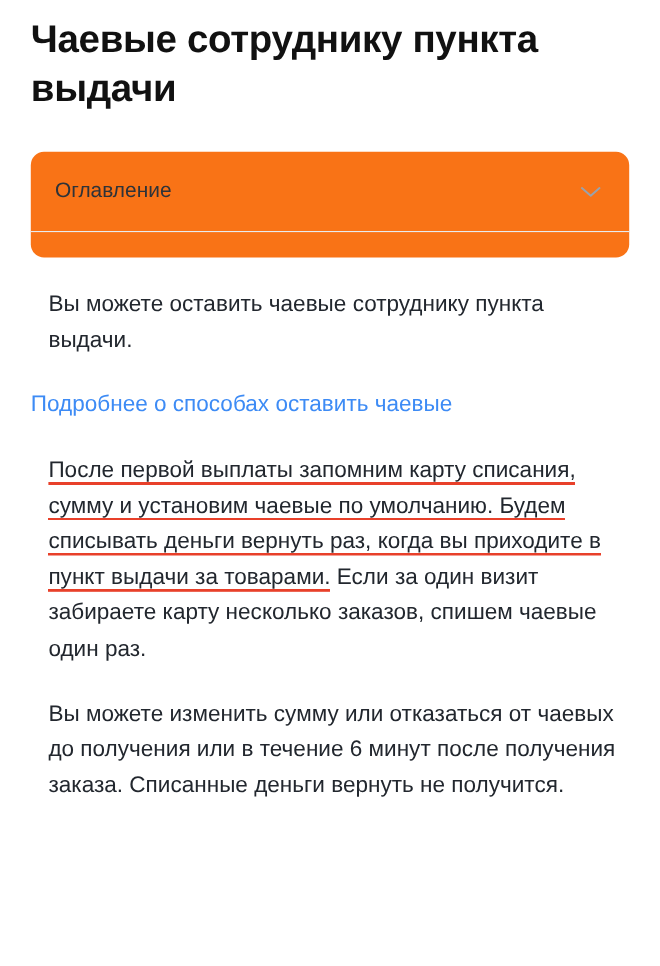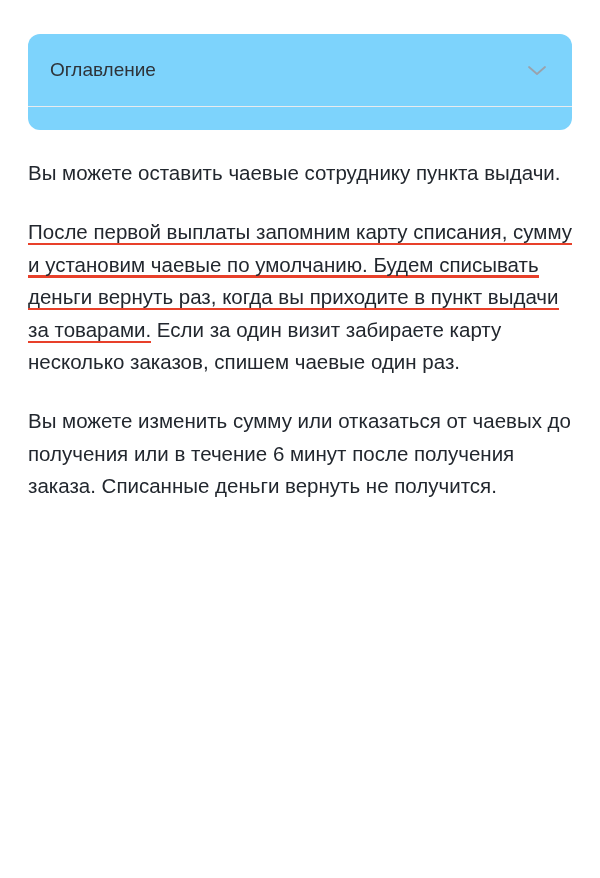--- a/index.html
+++ b/index.html
@@ -24,21 +24,21 @@
     font-size: 35px;
     font-weight: bold;
     line-height: 1.28;
     letter-spacing: -0.3px;
     color: #111111;
     margin: 14px 0 0 0;
     padding-right: 10px;
   }
   .toc {
     margin-top: 34px;
-    background: #7dd3fc;
+    background: #f97316;
     border-radius: 12px;
     height: 96px;
     position: relative;
     box-sizing: border-box;
   }
   .toc-header {
     display: flex;
     align-items: center;
     justify-content: space-between;
     padding: 0 22px;
@@ -62,54 +62,56 @@
     height: 1px;
     background: #e9ebee;
   }
   .body-text {
     font-size: 20.5px;
     line-height: 1.58;
     color: #22272e;
     margin: 0;
   }
   p.para {
-    margin: 27px 0 0 0;
+    margin: 27px 0 0 16px;
   }
   a.link {
     color: #3d8bf5;
     text-decoration: none;
     font-size: 20.5px;
     line-height: 1.58;
     display: inline-block;
     margin-top: 27px;
   }
   .hl {
     position: relative;
     background-image: linear-gradient(to top, #e8402a 0px, #e8402a 2.5px, transparent 2.5px);
     padding-bottom: 2px;
   }
 </style>
 </head>
 <body>
 
 <div class="page">
 
+  <h1 class="page-title">Чаевые сотруднику пункта выдачи</h1>
 
   <div class="toc">
     <div class="toc-header">
       <span class="toc-label">Оглавление</span>
       <span class="chevron-wrap">
         <svg class="chevron" viewBox="0 0 26 26" fill="none" aria-hidden="true">
           <path d="M5 10 L13 17 L21 10" stroke="#9aa2ac" stroke-width="1.8" stroke-linecap="round" stroke-linejoin="round"></path>
         </svg>
       </span>
     </div>
     <div class="toc-divider"></div>
   </div>
 
   <p class="body-text para">Вы можете оставить чаевые сотруднику пункта выдачи.</p>
 
+  <a class="link" href="#">Подробнее о способах оставить чаевые</a>
 
   <p class="body-text para"><span class="hl">После первой выплаты запомним карту списания, сумму и установим чаевые по умолчанию. Будем списывать деньги вернуть раз, когда вы приходите в пункт выдачи за товарами.</span><span> Если за один визит забираете карту несколько заказов, спишем чаевые один раз.</span></p>
 
   <p class="body-text para">Вы можете изменить сумму или отказаться от чаевых до получения или в течение 6 минут после получения заказа. Списанные деньги вернуть не получится.</p>
 
 </div>
 
 </body></html>

